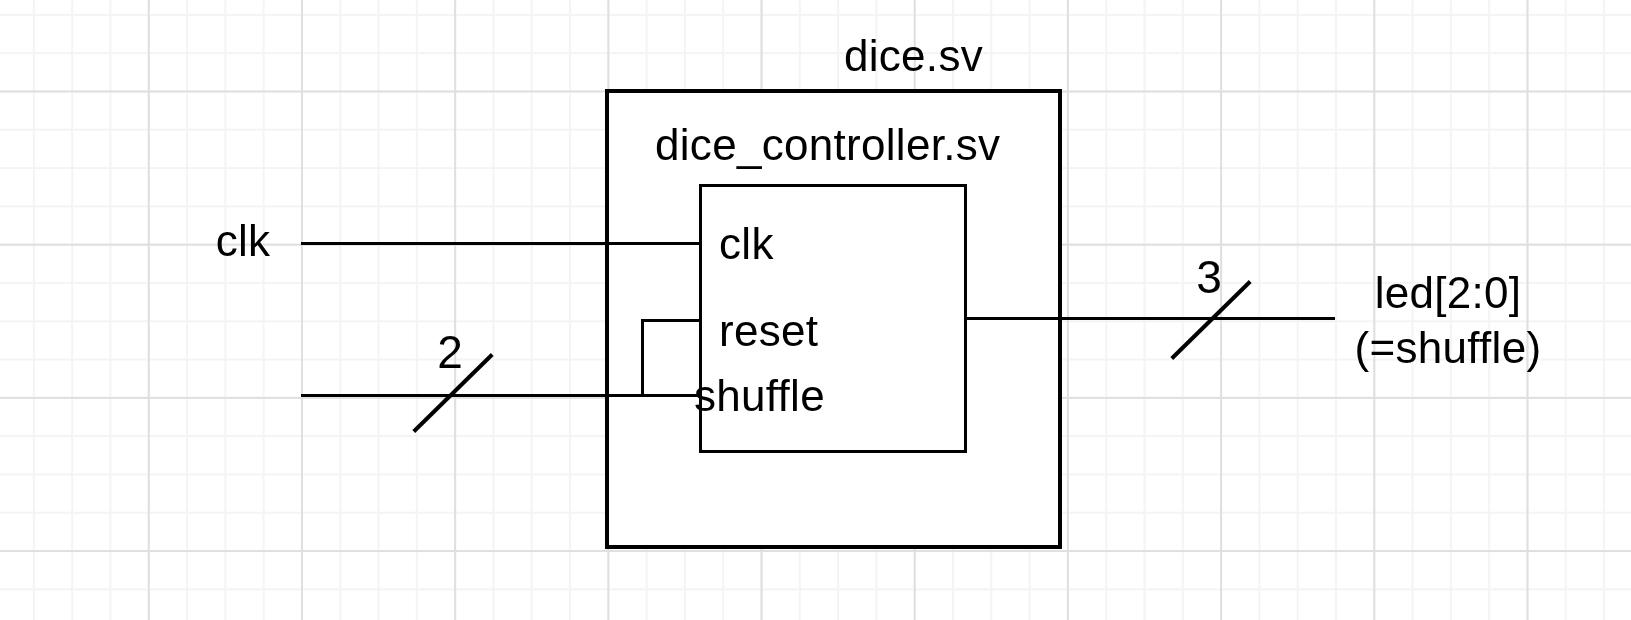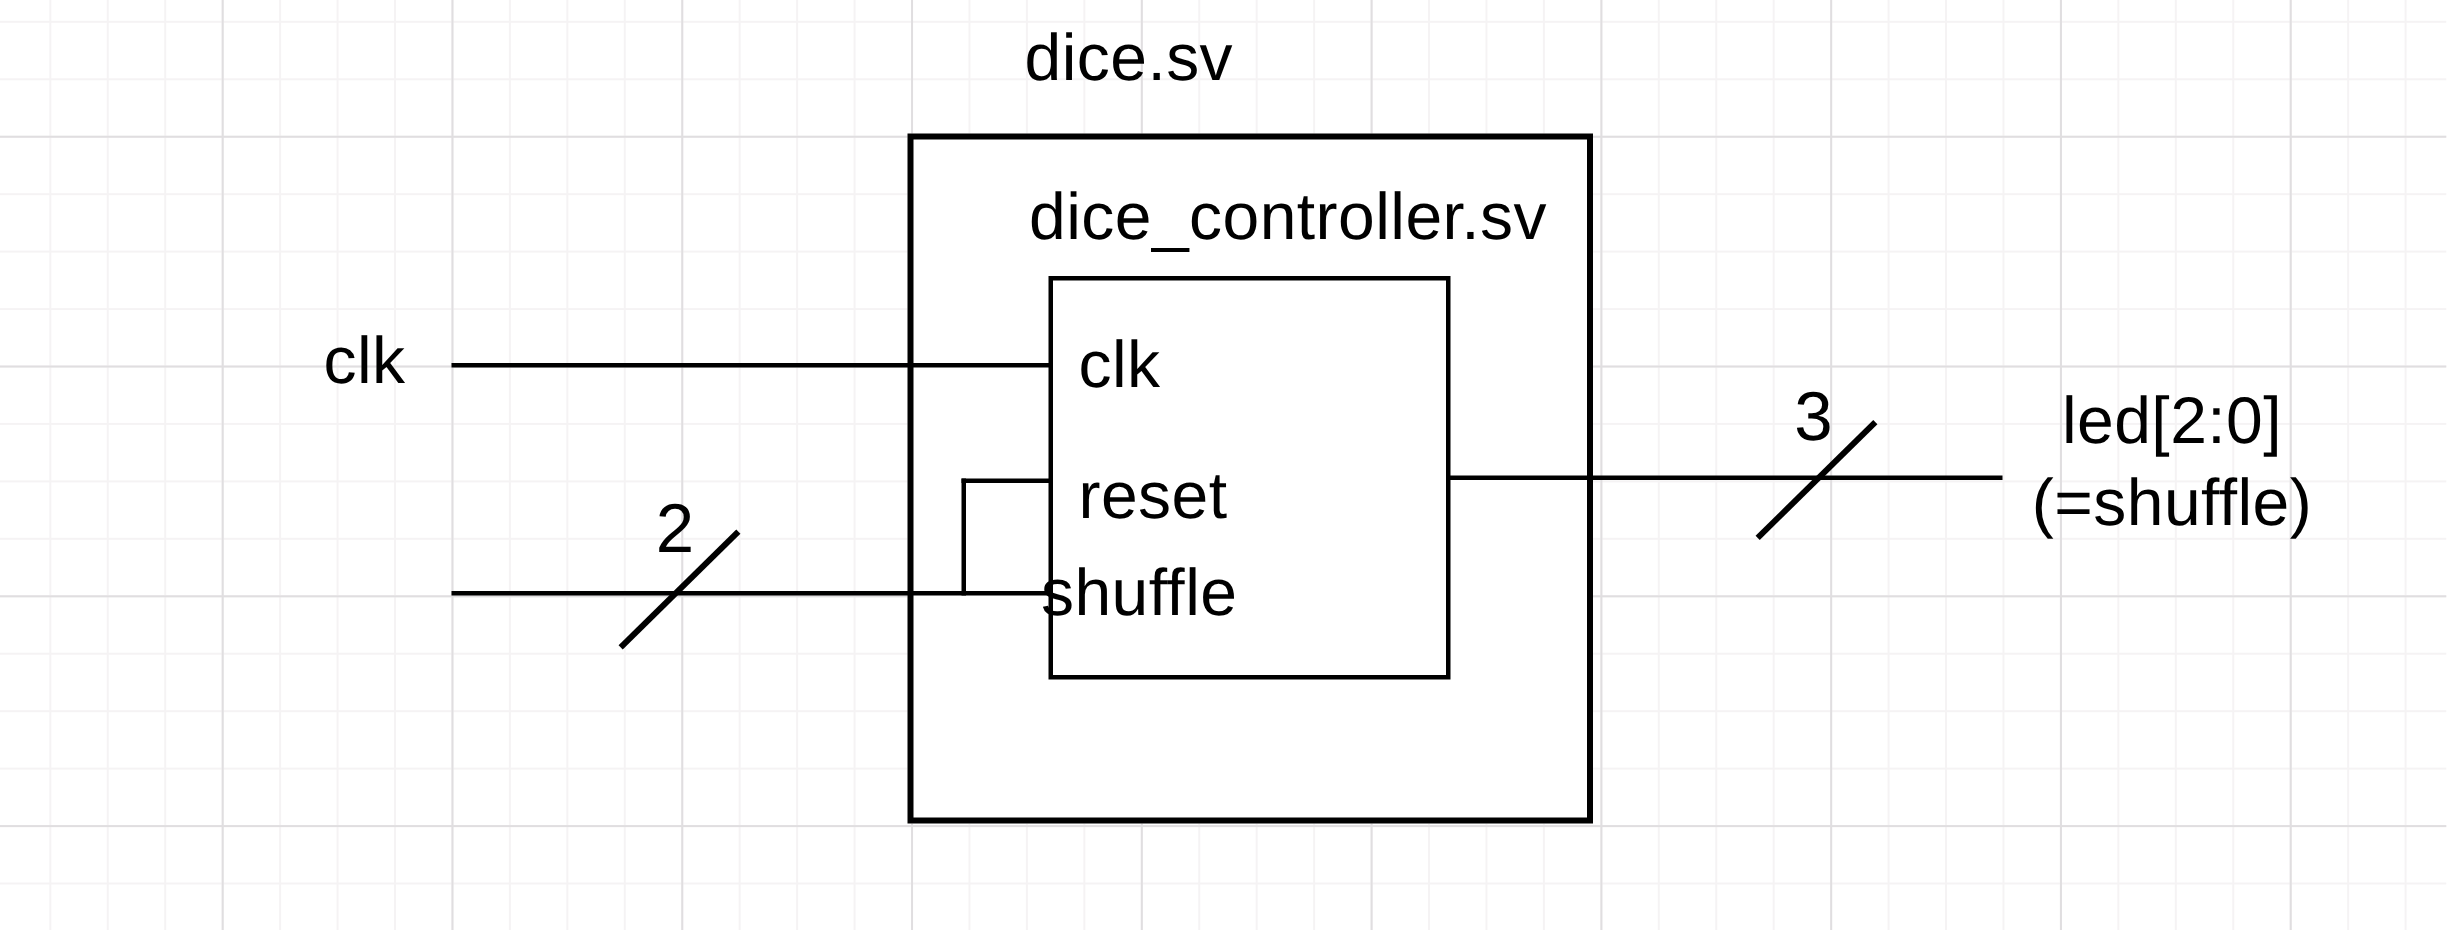--- a/index.html
+++ b/index.html
@@ -59,28 +59,28 @@
   .slash-btn { left: 398px;  top: 391px; }
   .slash-led { left: 1156px; top: 318px; }
   .label {
     position: absolute;
     font-size: 44px;
     line-height: 55px;
     white-space: nowrap;
     letter-spacing: 0.3px;
   }
   .centered { text-align: center; width: 300px; }
-  .title-outer  { left: 683px;  top: 11px;  width: 300px; text-align: left; }
-  .title-inner  { left: 686px;  top: 117px; width: 300px; text-align: center; }
+  .title-outer  { left: 683px;  top: 28px;  width: 300px; text-align: right; }
+  .title-inner  { left: 655px;  top: 117px; width: 300px; text-align: center; }
   .port-clk     { left: 719px;  top: 216px; }
   .port-reset   { left: 719px;  top: 293px; margin-top: 10px; }
   .port-shuffle { left: 694px;  top: 368px; }
   .in-clk   { left: 93px;   top: 213px; }
   .in-btn   { left: 8px;    top: 339px; }
-  .out-led  { left: 1298px; top: 253px; }
+  .out-led  { left: 1298px; top: 265px; }
   .bus-num {
     position: absolute;
     width: 100px;
     text-align: center;
     font-size: 46px;
     line-height: 50px;
   }
   .bus-btn { left: 400px;  top: 327px; }
   .bus-led { left: 1159px; top: 252px; }
 </style>

